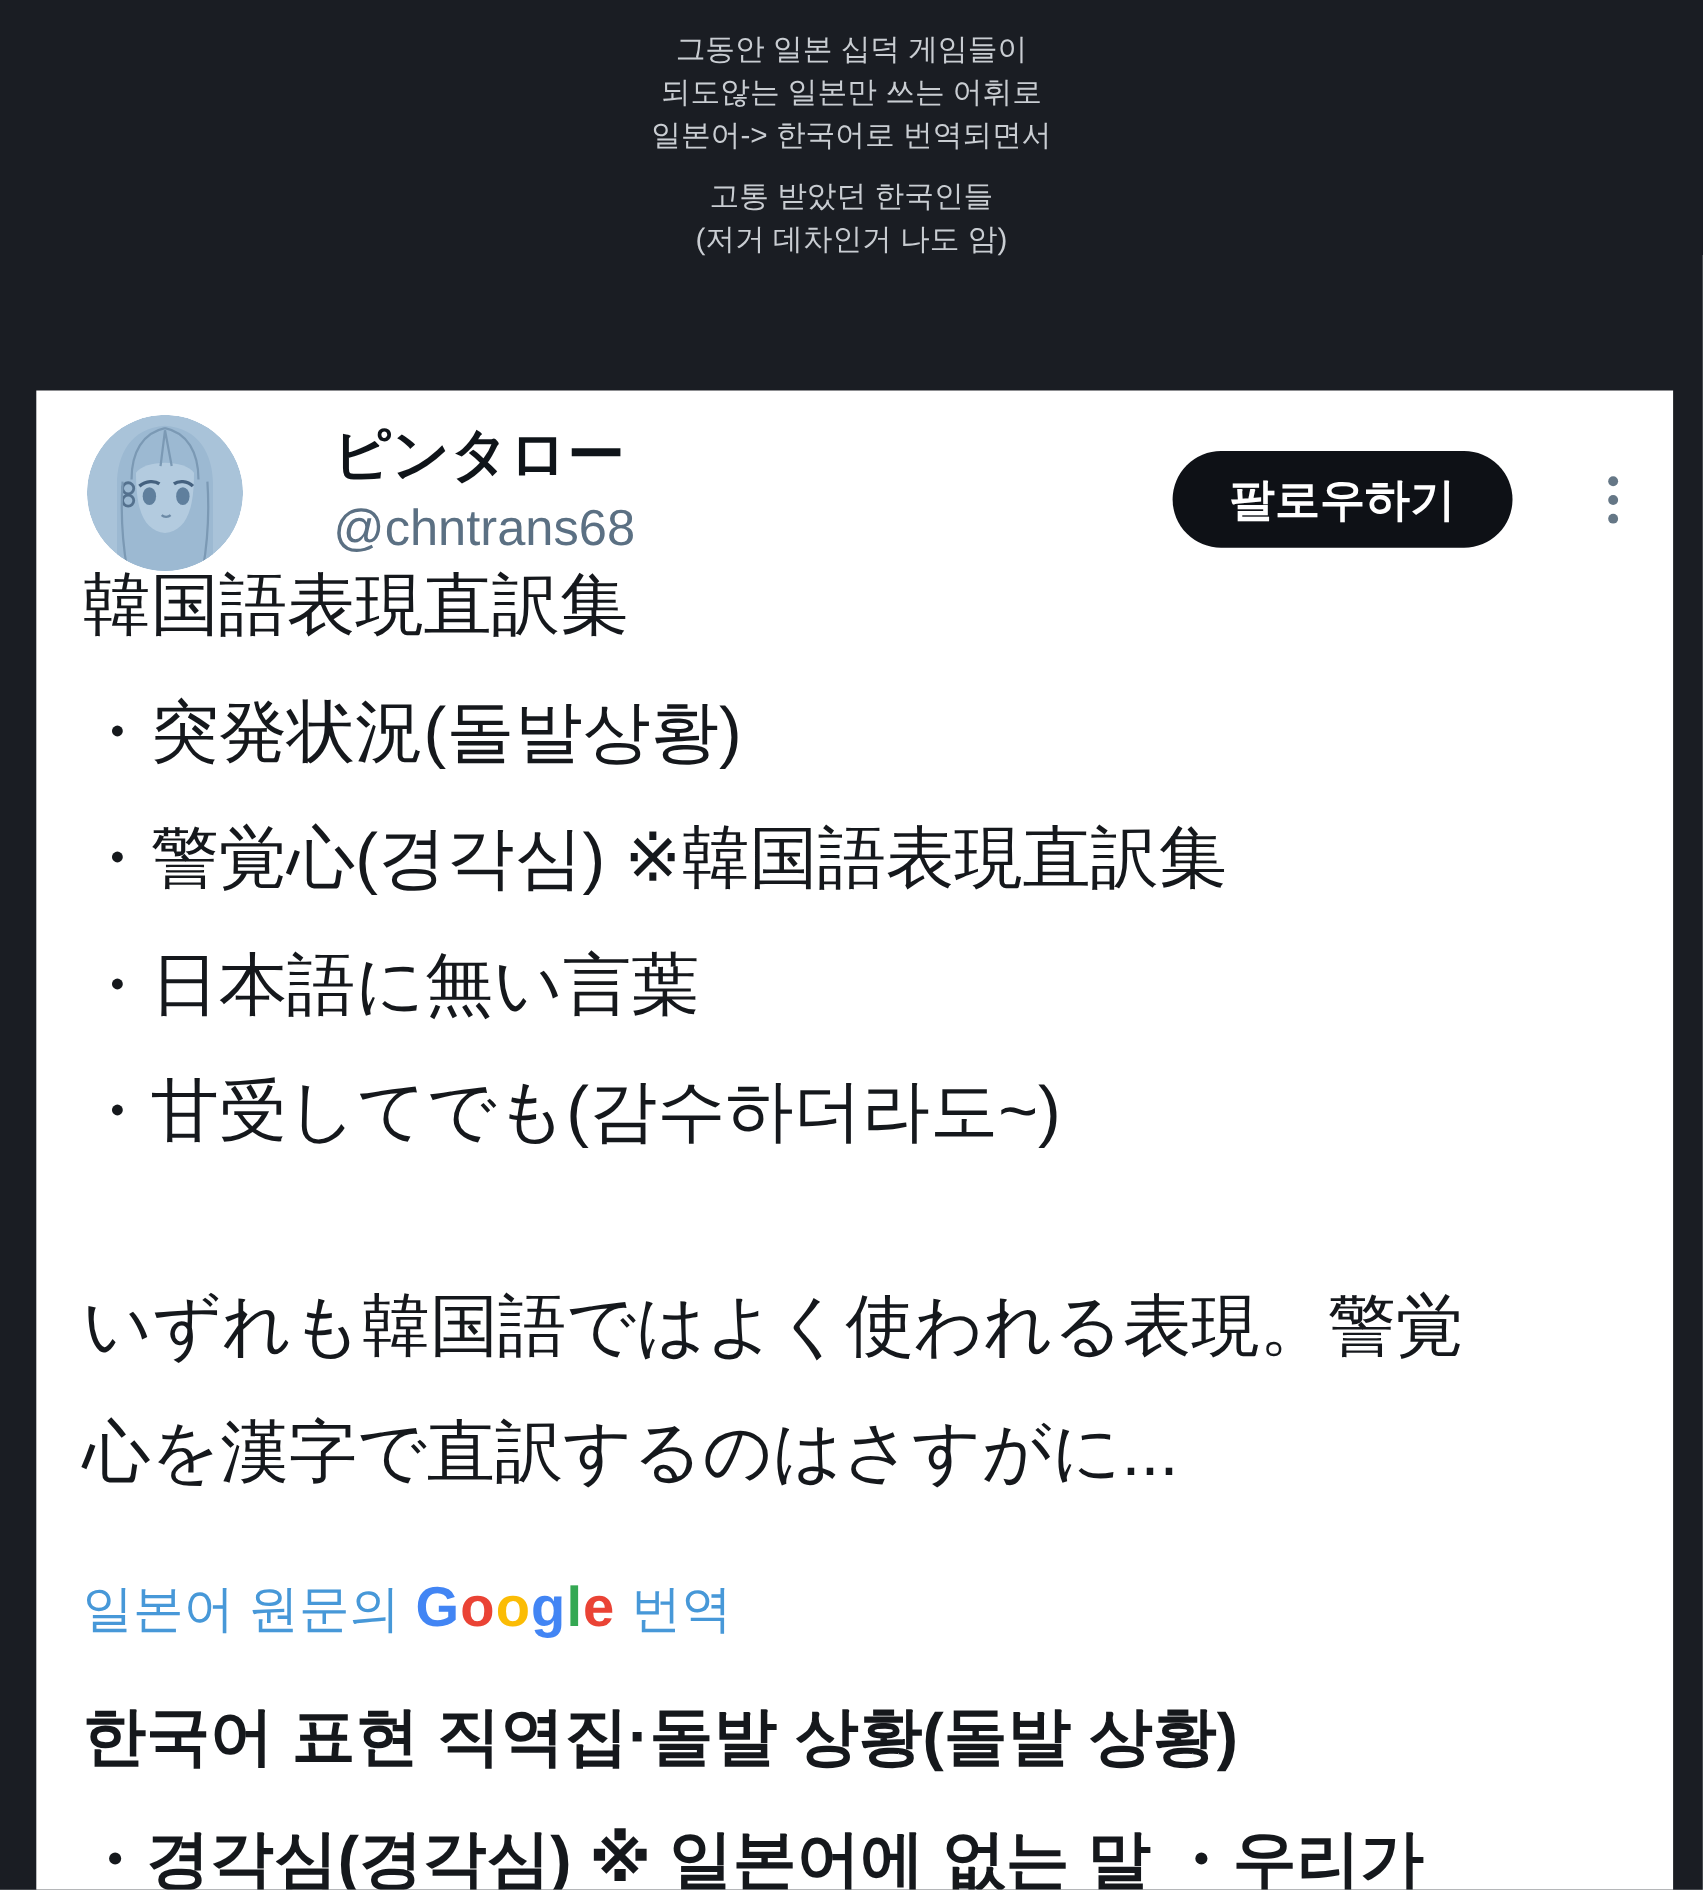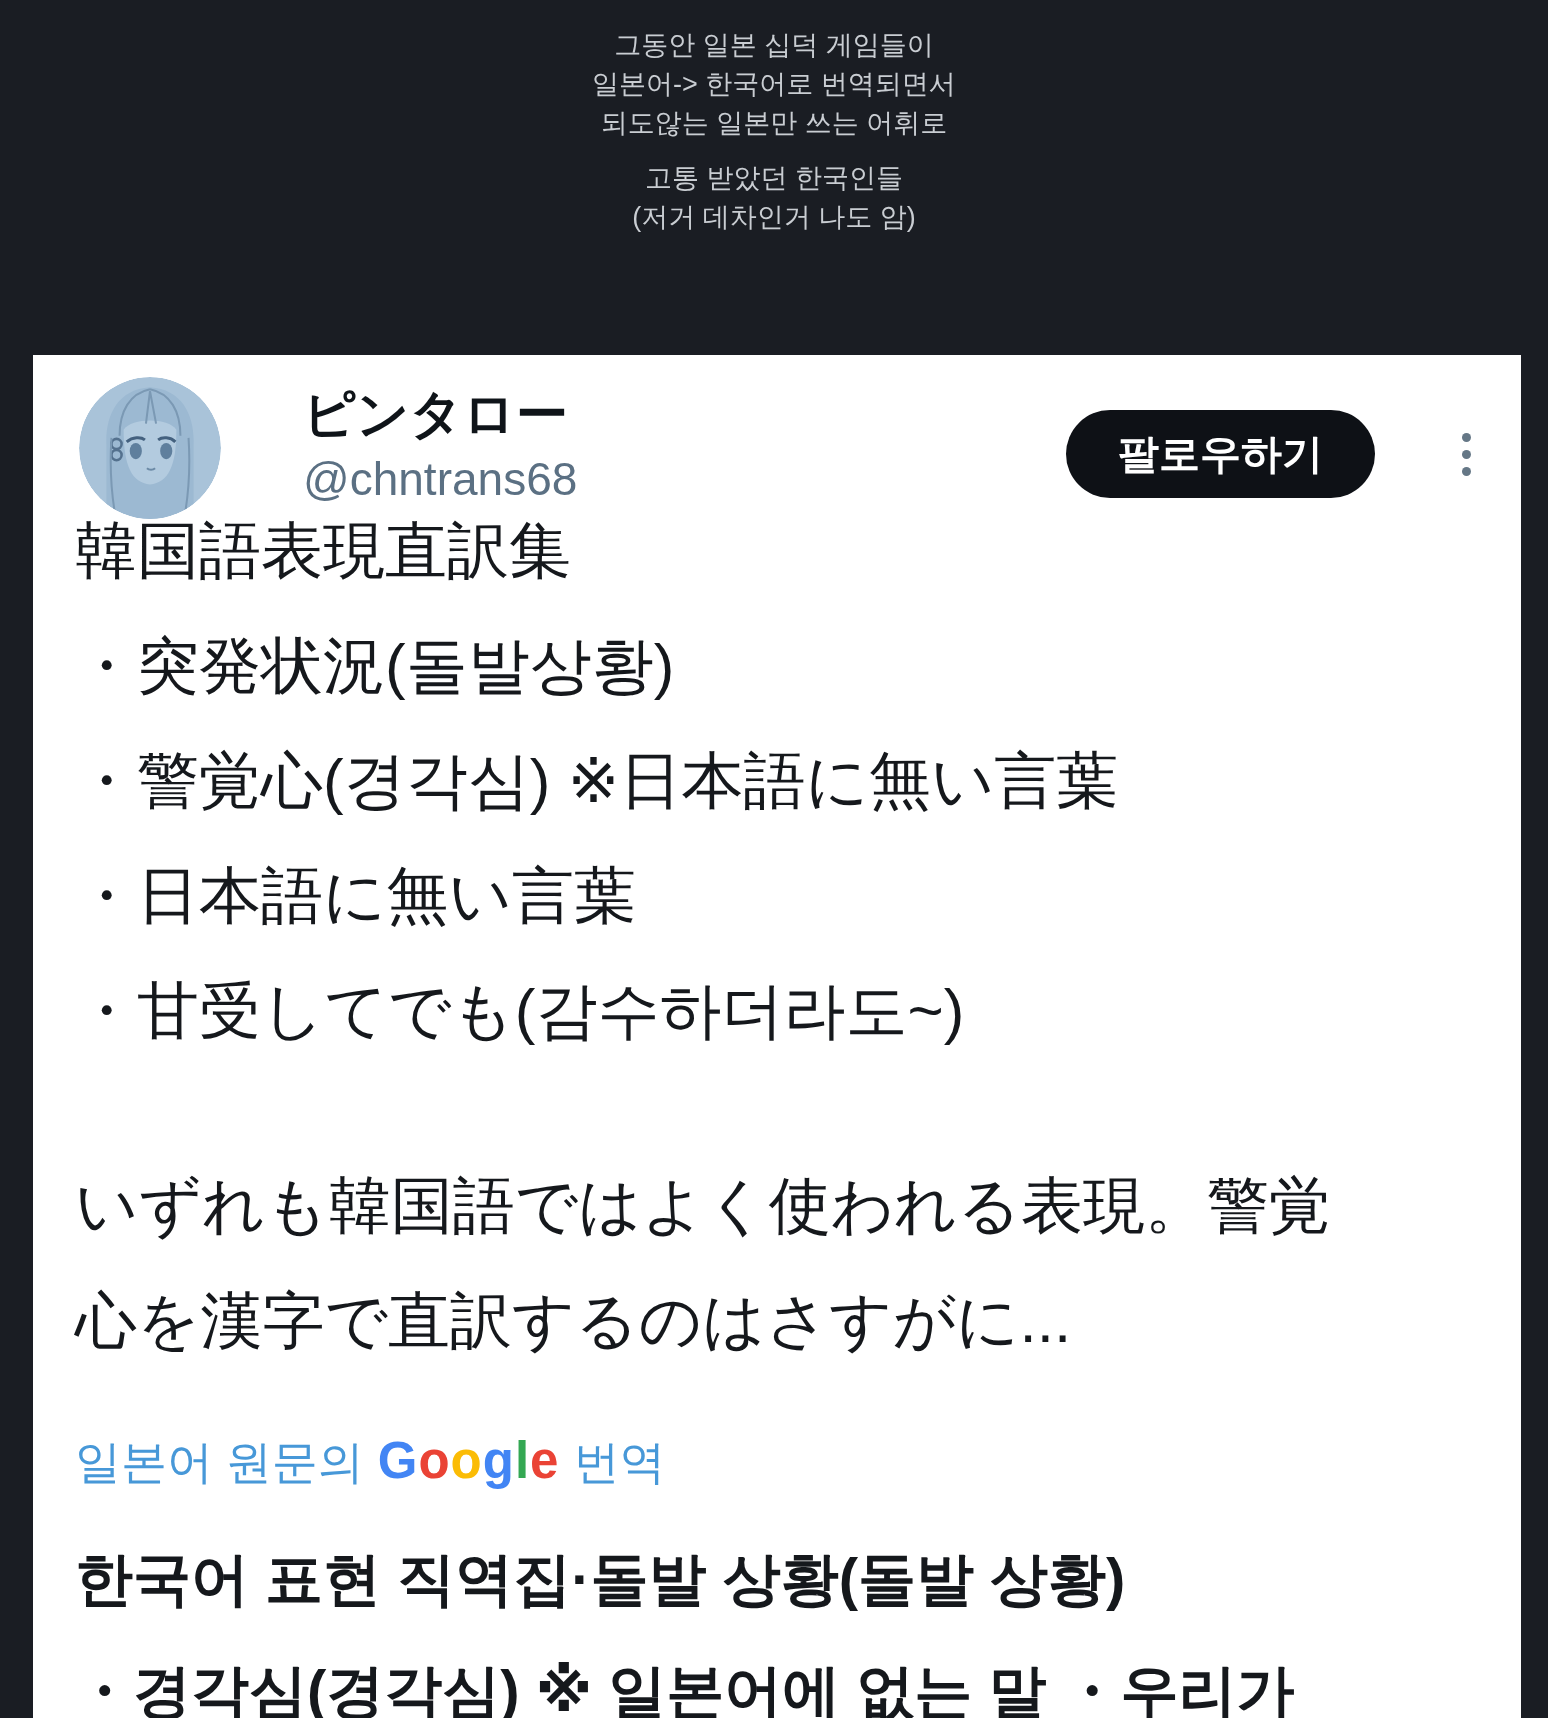--- a/index.html
+++ b/index.html
@@ -66,22 +66,22 @@
   .gl-5{color:#34A853;}
   .translated{margin-top:28px;}
   .translated-line{font-size:58px;line-height:112px;white-space:nowrap;font-weight:bold;}
 </style>
 </head>
 <body>
 
 <div class="top-note">
   <div class="para1">
     <div>그동안 일본 십덕 게임들이</div>
+    <div>되도않는 일본만 쓰는 어휘로</div>
     <div>일본어-&gt; 한국어로 번역되면서</div>
-    <div>되도않는 일본만 쓰는 어휘로</div>
   </div>
   <div class="para2">
     <div>고통 받았던 한국인들</div>
     <div>(저거 데차인거 나도 암)</div>
   </div>
 </div>
 
 <div class="tweet-card">
 
   <div class="tweet-header">
@@ -117,21 +117,21 @@
     <div class="more-menu">
       <i></i>
       <i></i>
       <i></i>
     </div>
   </div>
 
   <div class="tweet-body">
     <div class="body-line">韓国語表現直訳集</div>
     <div class="body-line">・突発状況(돌발상황)</div>
-    <div class="body-line">・警覚心(경각심) ※日本語に無い言葉</div>
+    <div class="body-line">・警覚心(경각심) ※韓国語表現直訳集</div>
     <div class="body-line">・日本語に無い言葉</div>
     <div class="body-line">・甘受してでも(감수하더라도~)</div>
 
     <div class="body-para">
       <div class="body-line">いずれも韓国語ではよく使われる表現。警覚</div>
       <div class="body-line">心を漢字で直訳するのはさすがに...</div>
     </div>
 
     <div class="translate-link">
       <span>일본어 원문의</span>

